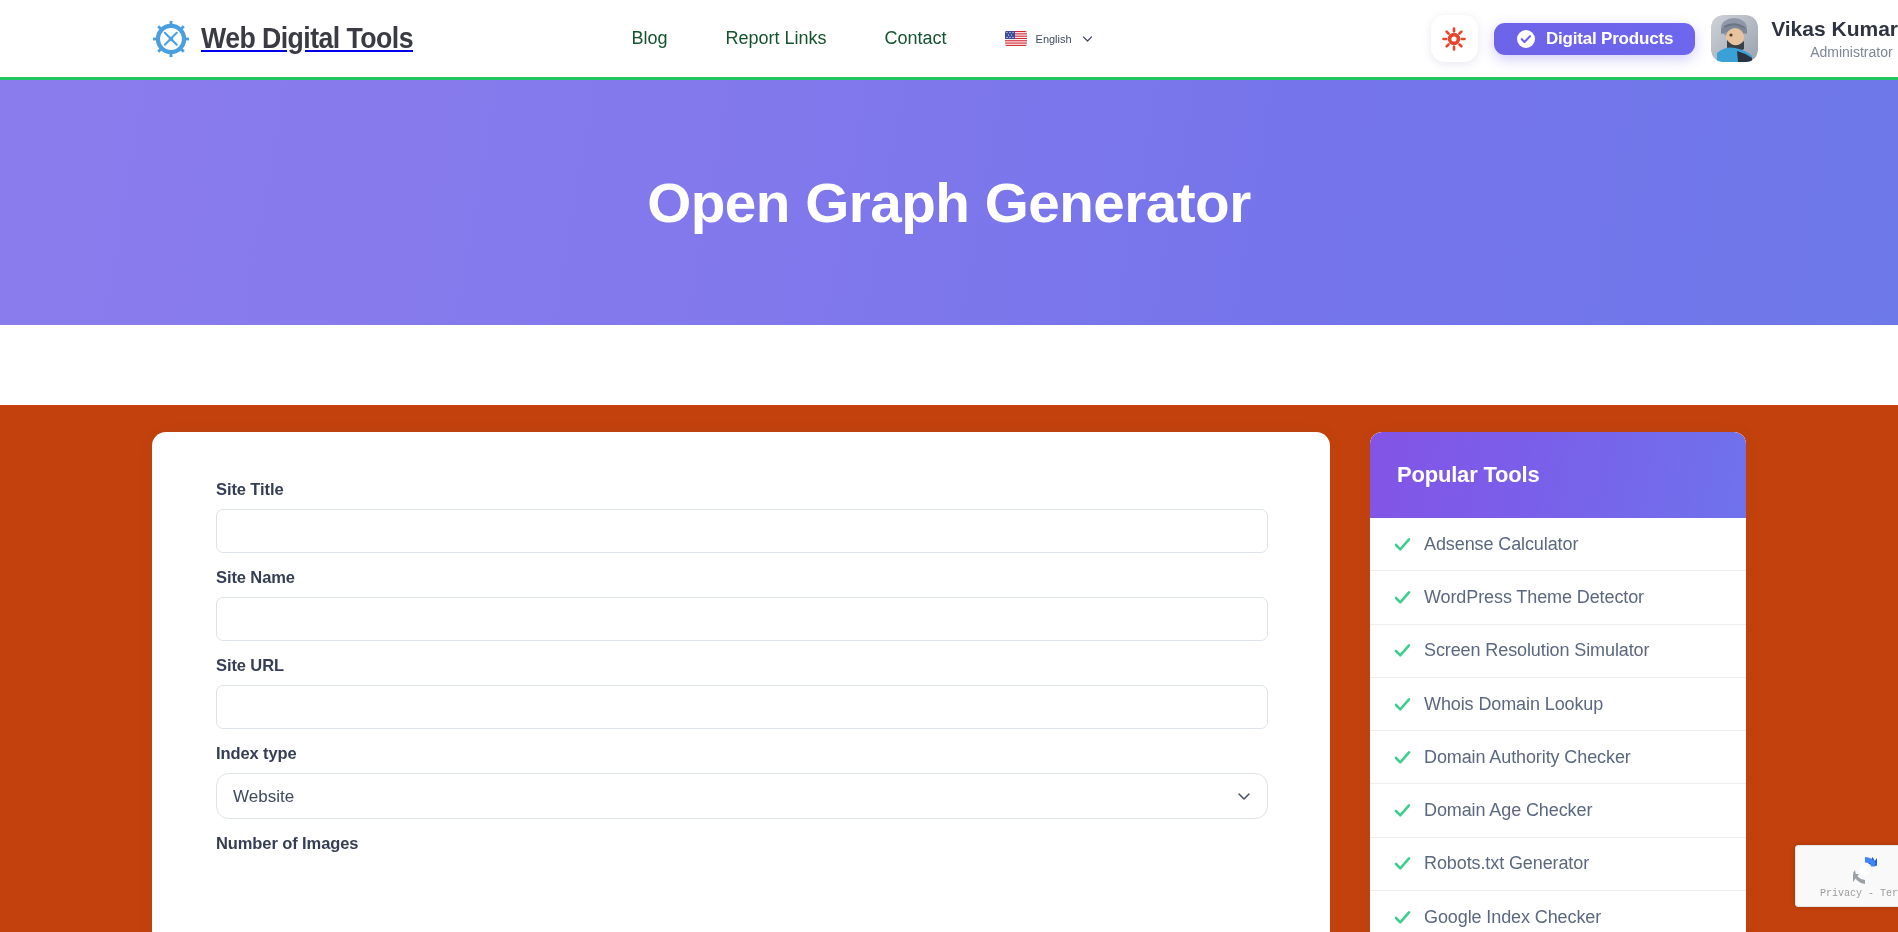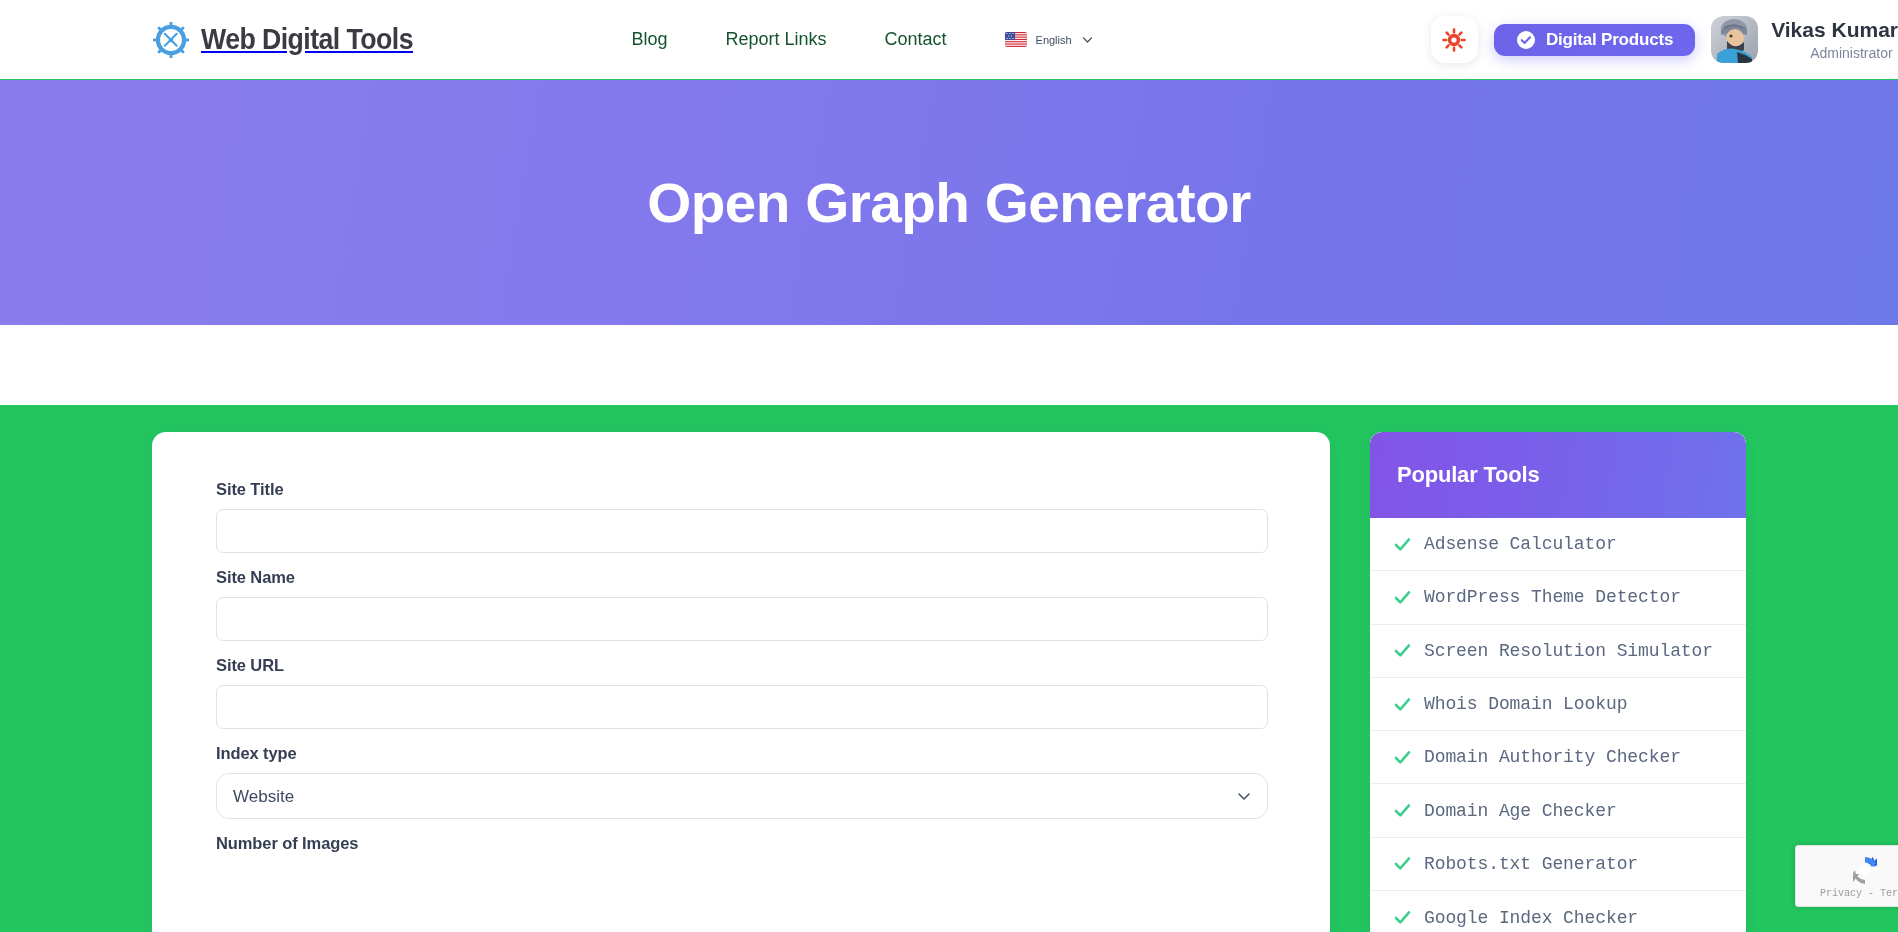--- a/index.html
+++ b/index.html
@@ -10,21 +10,21 @@
     font-family: "Liberation Sans", sans-serif;
     -webkit-font-smoothing: antialiased;
   }
 
   
   .header {
     position: absolute; top: 0; left: 0;
     width: 1898px; height: 80px;
     background: #ffffff;
     display: flex; align-items: center;
-    border-bottom: 1px solid #22c55e;
+    border-bottom: 3px solid #22c55e;
     z-index: 20;
   }
   .logo-wrap {
     display: flex; align-items: center; gap: 11px;
     margin-left: 152px;
   }
   .logo-mark { width: 38px; height: 38px; display: block; }
   .logo-text {
     font-size: 29px; font-weight: bold; color: #3b3b44;
     letter-spacing: -0.6px;
@@ -100,21 +100,21 @@
     color: #ffffff; font-size: 55px; font-weight: bold;
     letter-spacing: -0.5px;
     font-family: "Liberation Sans Narrow", "Liberation Sans", sans-serif;
     transform: scaleX(1.03);
   }
 
   
   .page-body {
     position: absolute; top: 405px; left: 0;
     width: 1898px; height: 527px;
-    background: #22c55e;
+    background: #c2410c;
   }
 
   .main-card {
     position: absolute; top: 27px; left: 152px;
     width: 1178px; height: 520px;
     background: #ffffff;
     border-radius: 14px;
     box-shadow: 0 1px 14px rgba(80,95,140,0.07);
     padding: 48px 64px 0 64px;
     overflow: hidden;
@@ -176,21 +176,21 @@
     display: flex; align-items: center; gap: 13px;
     padding-left: 24px;
     border-bottom: 1px solid #eceef2;
     cursor: pointer;
     text-decoration: none;
   }
   .tool-item:last-child { border-bottom: none; }
   .check-icon { width: 17px; height: 17px; display: block; flex: none; }
   .tool-label {
     font-size: 18px; color: #5c6880;
-    letter-spacing: -0.1px; white-space: nowrap; font-family: Liberation Mono, monospace;
+    letter-spacing: -0.1px; white-space: nowrap;
   }
 
   
   .recaptcha {
     position: absolute; top: 845px; left: 1795px;
     width: 140px; height: 62px;
     background: #f9f9f9;
     border: 1px solid #e4e4e4;
     border-radius: 3px;
     box-shadow: 0 0 5px rgba(0,0,0,0.18);

